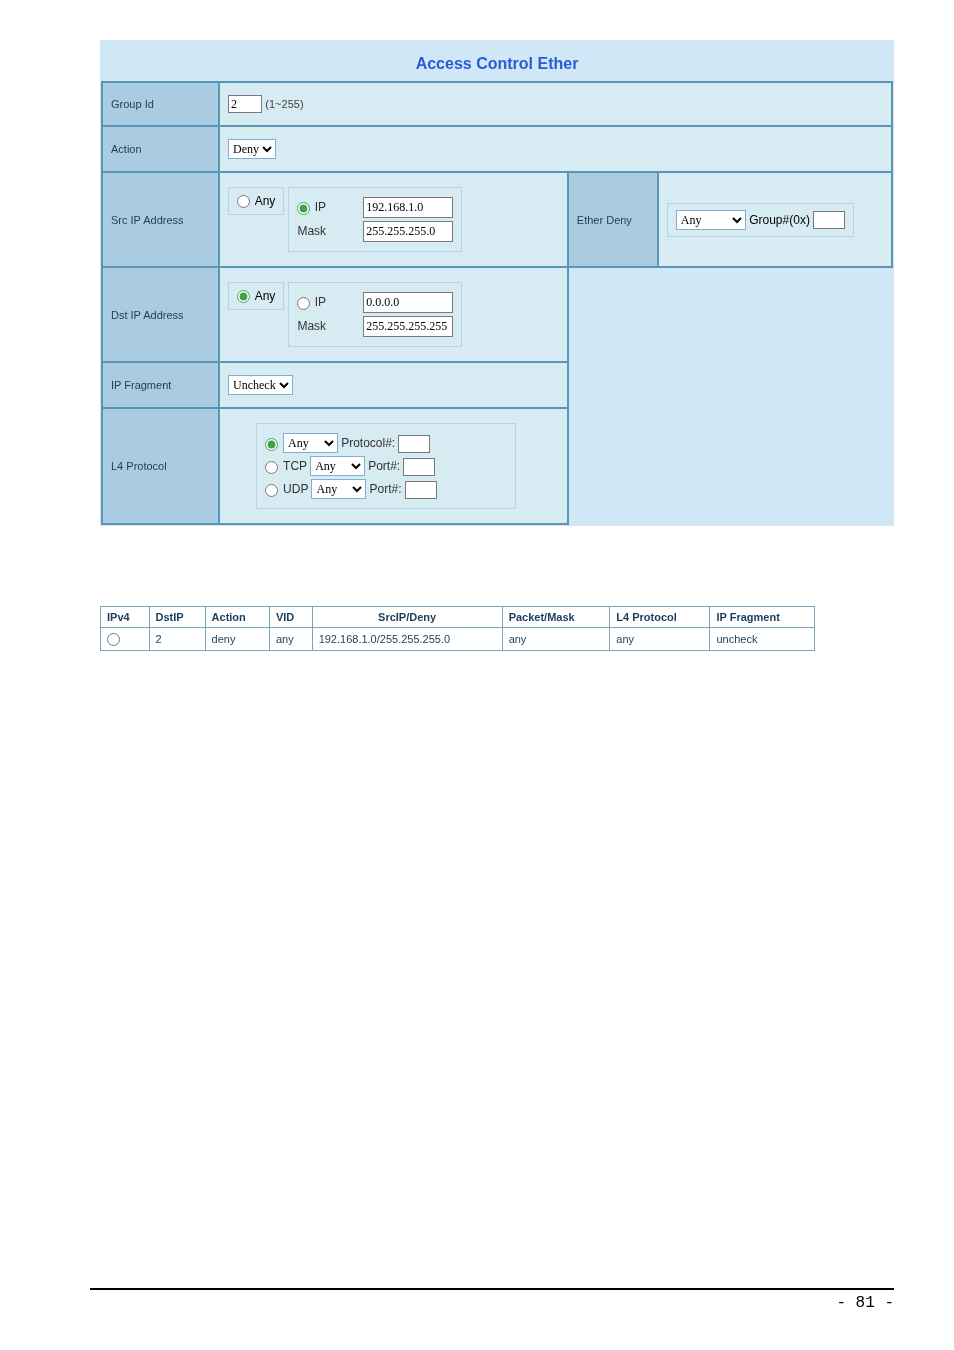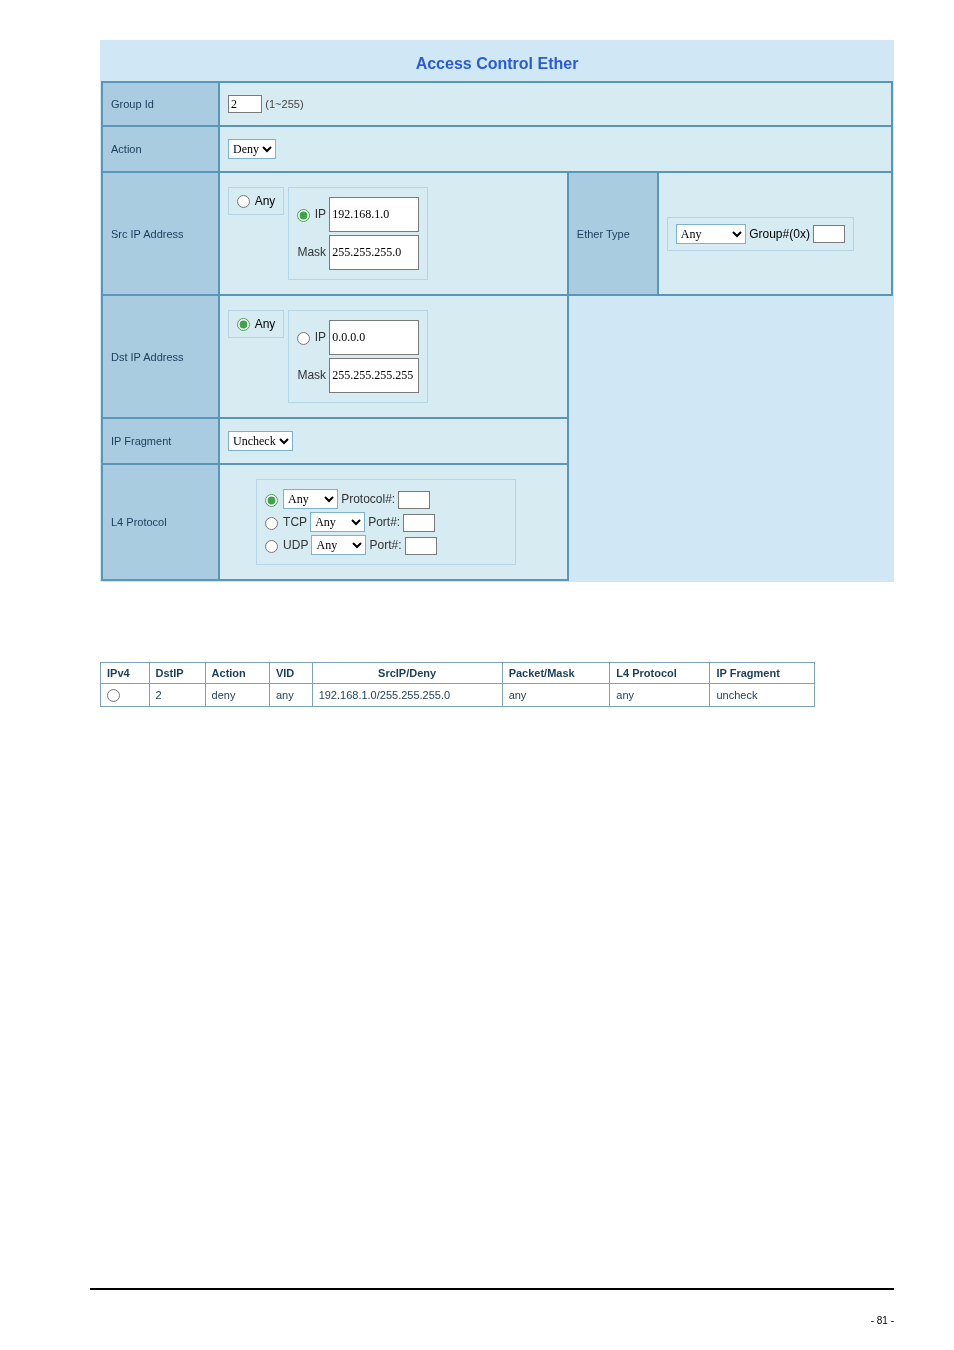--- a/index.html
+++ b/index.html
@@ -45,21 +45,21 @@
   .value-cell {
     background: #d6ebf2;
   }
   .packet-row td {
     background: #5a96a8;
     color: #fff;
     font-size: 11px;
   }
   .packet-row .sel { background: #5a96a8; }
   input.tiny { width: 34px; height: 18px; font-family: 'Times New Roman', serif; font-size: 12px; padding: 1px 2px; border: 1px solid #7a7a7a; }
-  input.ip { width: 90px; height: 35px; font-family: 'Times New Roman', serif; font-size: 12px; padding: 1px 2px; border: 1px solid #7a7a7a; }
+  input.ip { width: 90px; height: 21px; font-family: 'Times New Roman', serif; font-size: 12px; padding: 1px 2px; border: 1px solid #7a7a7a; margin-left: 34px; }
   input.port { width: 32px; height: 18px; font-family: 'Times New Roman', serif; font-size: 12px; padding: 1px 2px; border: 1px solid #7a7a7a; }
   select.sm {
     font-family: 'Times New Roman', serif;
     font-size: 12px;
     height: 20px;
     border: 1px solid #7eb1d0;
     background: #fff;
   }
   .radio-dot { vertical-align: middle; margin: 0 2px 0 0; }
   .radio-dot.sel { accent-color: #3fa34d; }
@@ -97,24 +97,25 @@
 
   .footer {
     position: absolute;
     bottom: 60px;
     left: 90px;
     right: 60px;
     border-top: 2px solid #000;
   }
   .page-num {
     position: absolute;
-    bottom: 24px;
+    bottom: 38px;
     right: 60px;
-    font-size: 10px;
+    font-size: 16px;
     color: #000;
+    font-family: Liberation Mono, monospace;
   }
   .ether-label-cell {
     background: #a9cce0;
     color: #1a3d5c;
     font-size: 11px;
     width: 90px;
   }
 </style>
 </head>
 <body>
@@ -157,21 +158,21 @@
               <input type="radio" checked="" class="radio-dot sel" style="">
               <span class="lbl">IP</span>
               <input class="ip" value="192.168.1.0" style="">
             </div>
             <div class="sub-line" style="text-align:right;">
               <span class="lbl">Mask</span>
               <input class="ip" value="255.255.255.0" style="">
             </div>
           </div>
         </td>
-        <td class="ether-label-cell">Ether Type</td>
+        <td class="ether-label-cell">Ether Deny</td>
         <td class="value-cell">
           <div class="sub-group">
             <select class="sm" style="width:70px;">
               <option>Any</option>
             </select>
             <span class="lbl">Group#(0x)</span>
             <input class="port" value="" style="">
           </div>
         </td>
       </tr>

